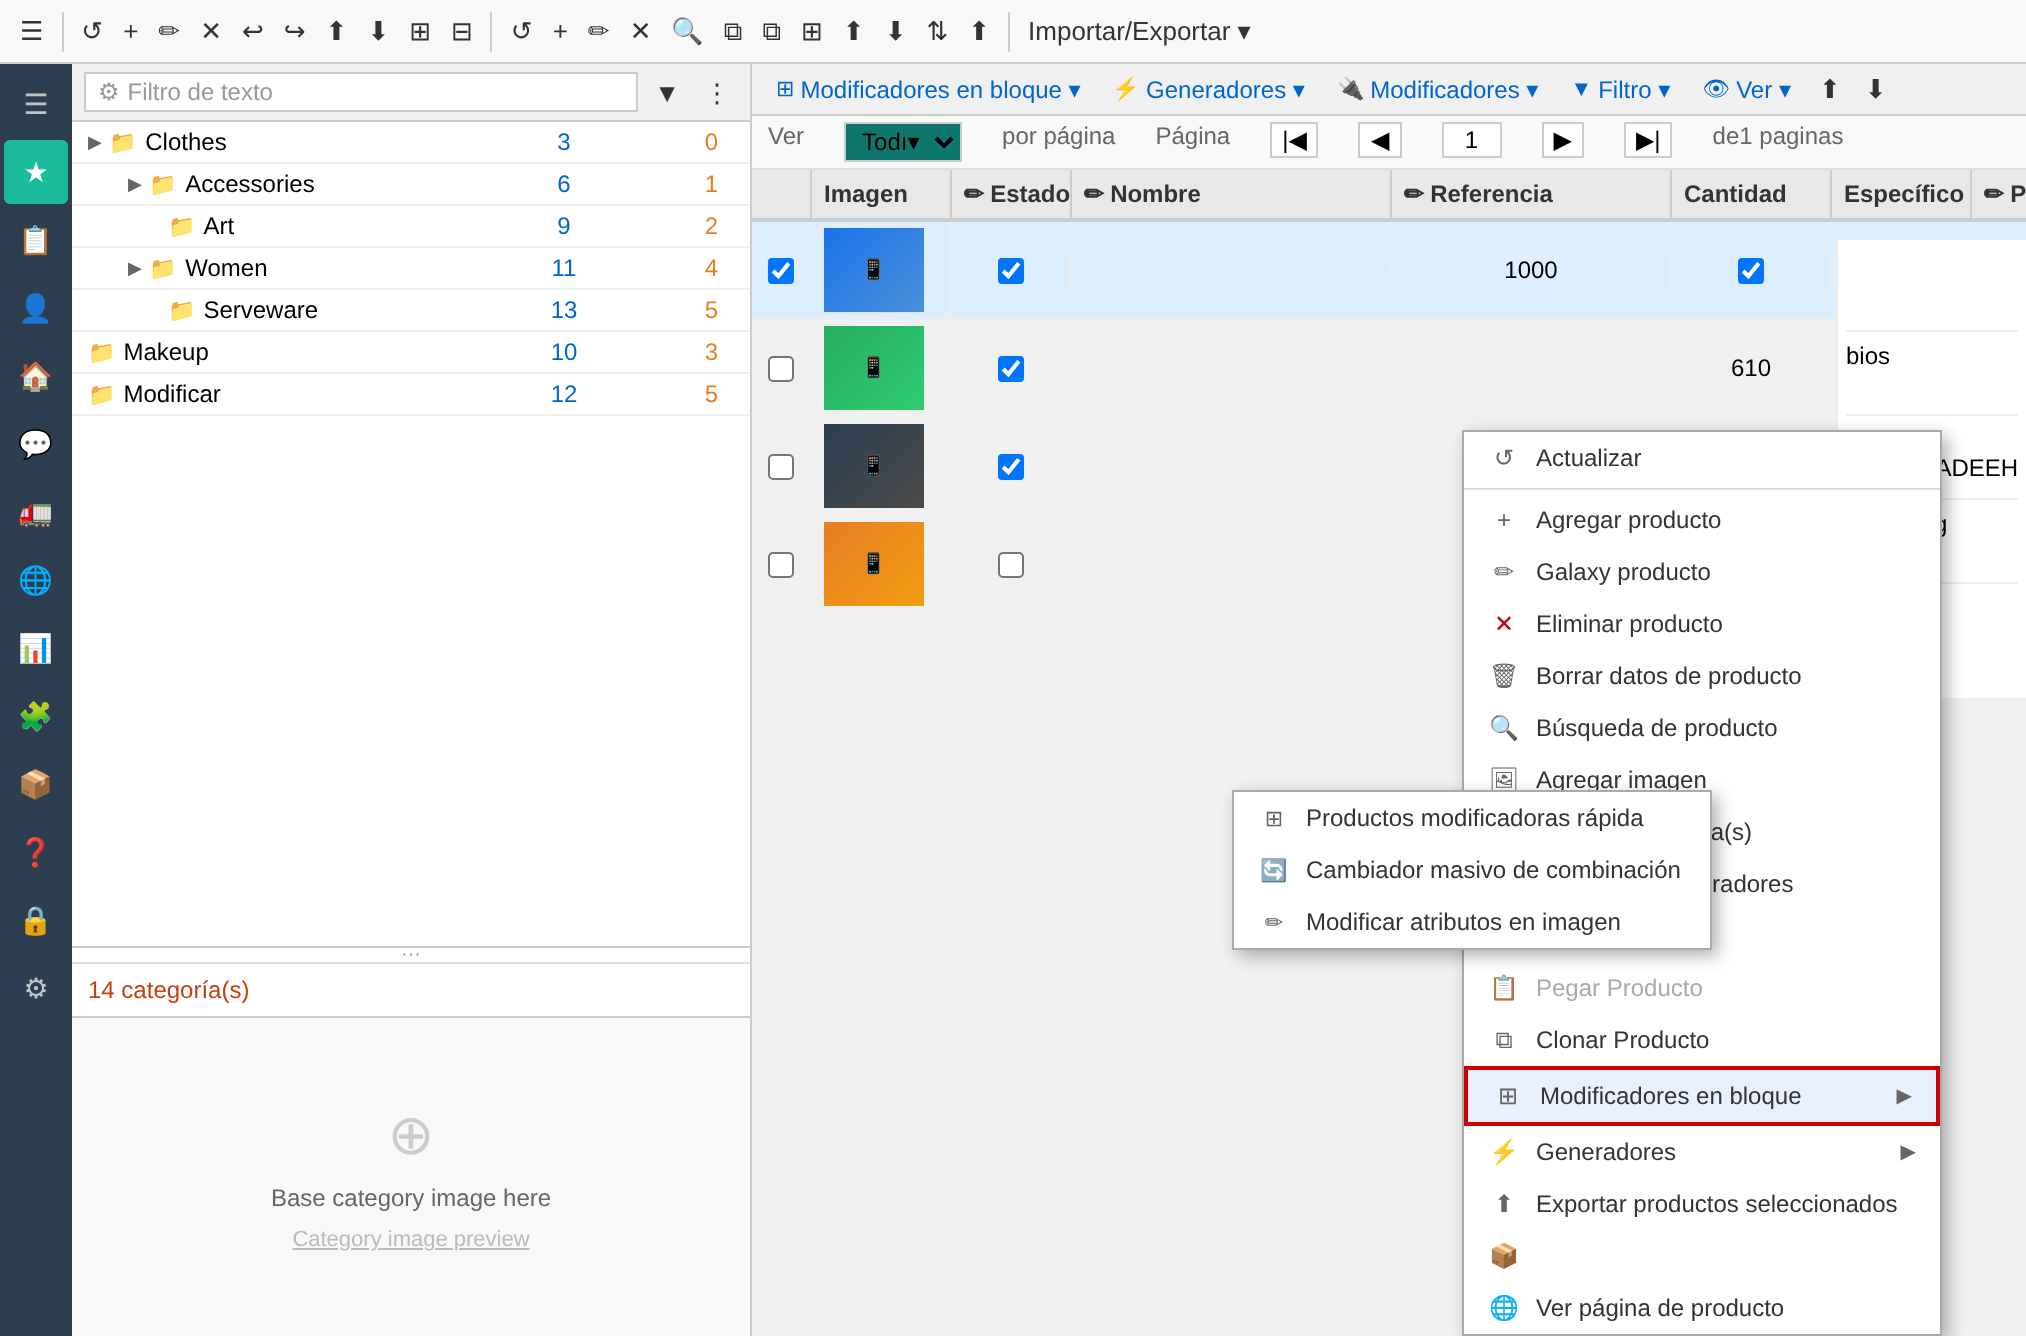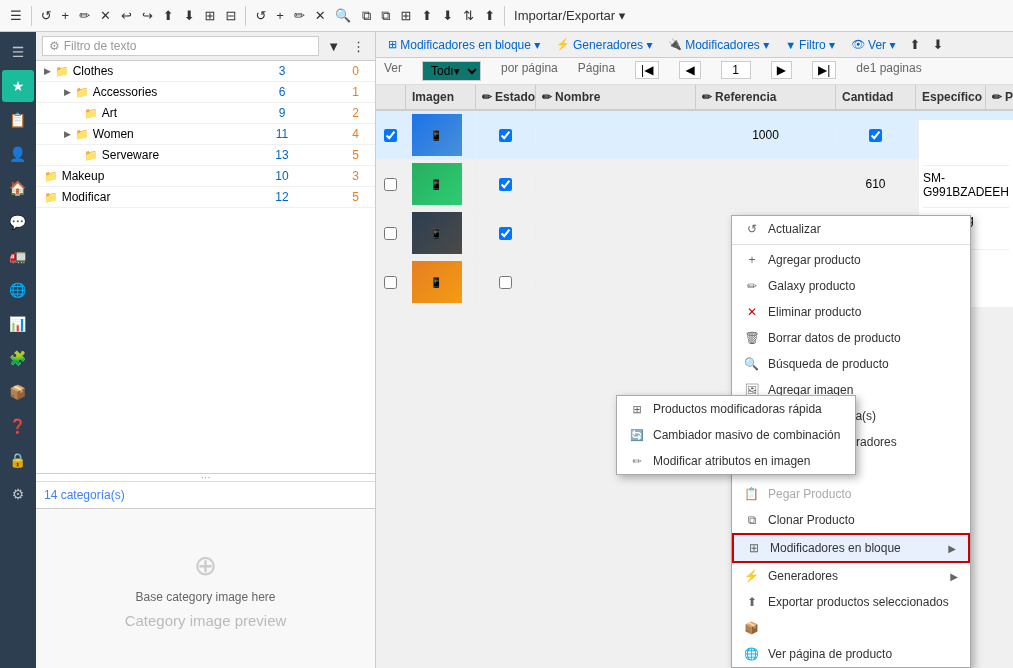--- a/index.html
+++ b/index.html
@@ -54,32 +54,32 @@
       display: grid; grid-template-columns: 1fr 50px 60px;
       padding: 3px 8px; align-items: center; cursor: pointer; border-bottom: 1px solid #f0f0f0;
     }
     .tree-item .item-label { display: flex; align-items: center; gap: 4px; }
     .tree-item .item-id { color: #0066cc; text-align: center; }
     .tree-item .item-pos { color: #e67e22; text-align: right; padding-right: 8px; }
     .tree-item.child { padding-left: 28px; }
     .tree-item.grandchild { padding-left: 48px; }
     .folder-icon { font-size: 11px; color: #8a6d3b; }
     .expand-arrow { color: #666; font-size: 9px; }
-    .tree-count { padding: 6px 8px; color: #3b82f6; border-top: 1px solid #ddd; }
+    .tree-count { padding: 6px 8px; color: #c2410c; border-top: 1px solid #ddd; }
     .tree-scrollbar-area { height: 8px; border-top: 1px solid #ccc; display: flex; align-items: center; justify-content: center; color: #999; font-size: 10px; }
 
     
     .cat-preview {
       background: #f8f8f8; border-top: 1px solid #ccc; padding: 20px;
       display: flex; flex-direction: column; align-items: center; justify-content: center;
       min-height: 160px; gap: 8px;
     }
     .cat-preview .drop-icon { font-size: 28px; color: #ccc; }
     .cat-preview .drop-text { color: #666; font-size: 12px; }
-    .cat-preview .preview-text { color: #bbb; font-size: 15px; }
+    .cat-preview .preview-text { color: #bbb; font-size: 11px; text-decoration: underline; }
 
     
     .right-panel { flex: 1; display: flex; flex-direction: column; overflow: hidden; }
 
     
     .right-toolbar {
       background: #f0f0f0; border-bottom: 1px solid #ccc; padding: 3px 6px;
       display: flex; align-items: center; gap: 4px; flex-wrap: wrap;
     }
     .toolbar-btn-text {
@@ -484,20 +484,23 @@
         </div>
         <div class="td right">
           
         </div>
 
       </div>
 
       <div style="position:absolute; top:35px; right:0; width:95px; background:white; border-left:1px solid #eee; padding:4px; font-size:11px;">
         <div style="height:42px;border-bottom:1px solid #eee;"></div>
         <div style="height:42px;border-bottom:1px solid #eee;padding-top:5px;">
+          <span>bios</span>
+        </div>
+        <div style="height:42px;border-bottom:1px solid #eee;padding-top:5px;">
           <span>SM-G991BZADEEH</span>
         </div>
         <div style="height:42px;border-bottom:1px solid #eee;padding-top:5px;">
           <span>Samsung</span>
         </div>
         <div style="padding-top:5px;font-size:10px;">
           <div><input type="radio" name="r1" checked="" style=""> Sí</div>
           <div><input type="radio" name="r1" style=""> No</div>
           <div><input type="radio" name="r2" checked="" style=""> Sí</div>
         </div>

